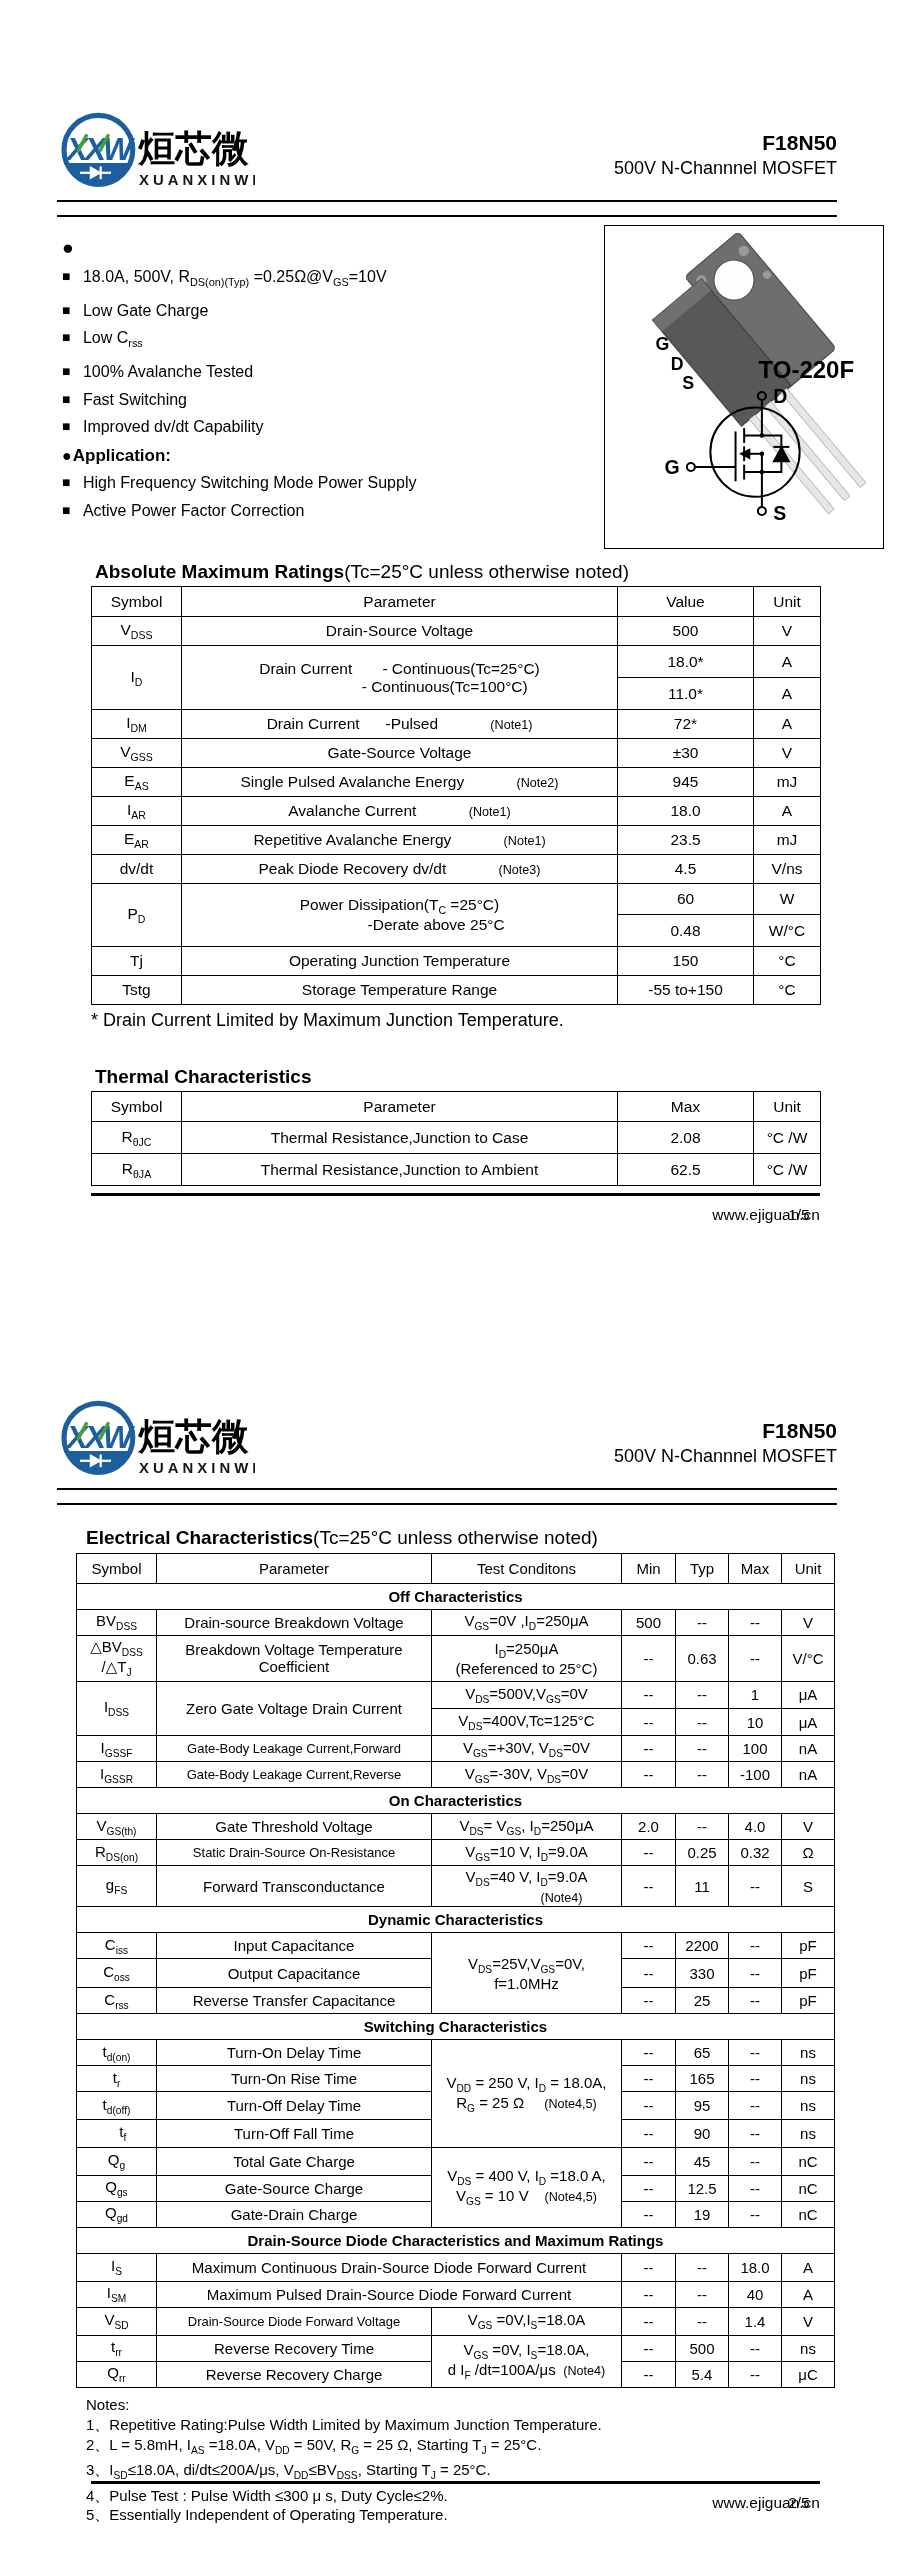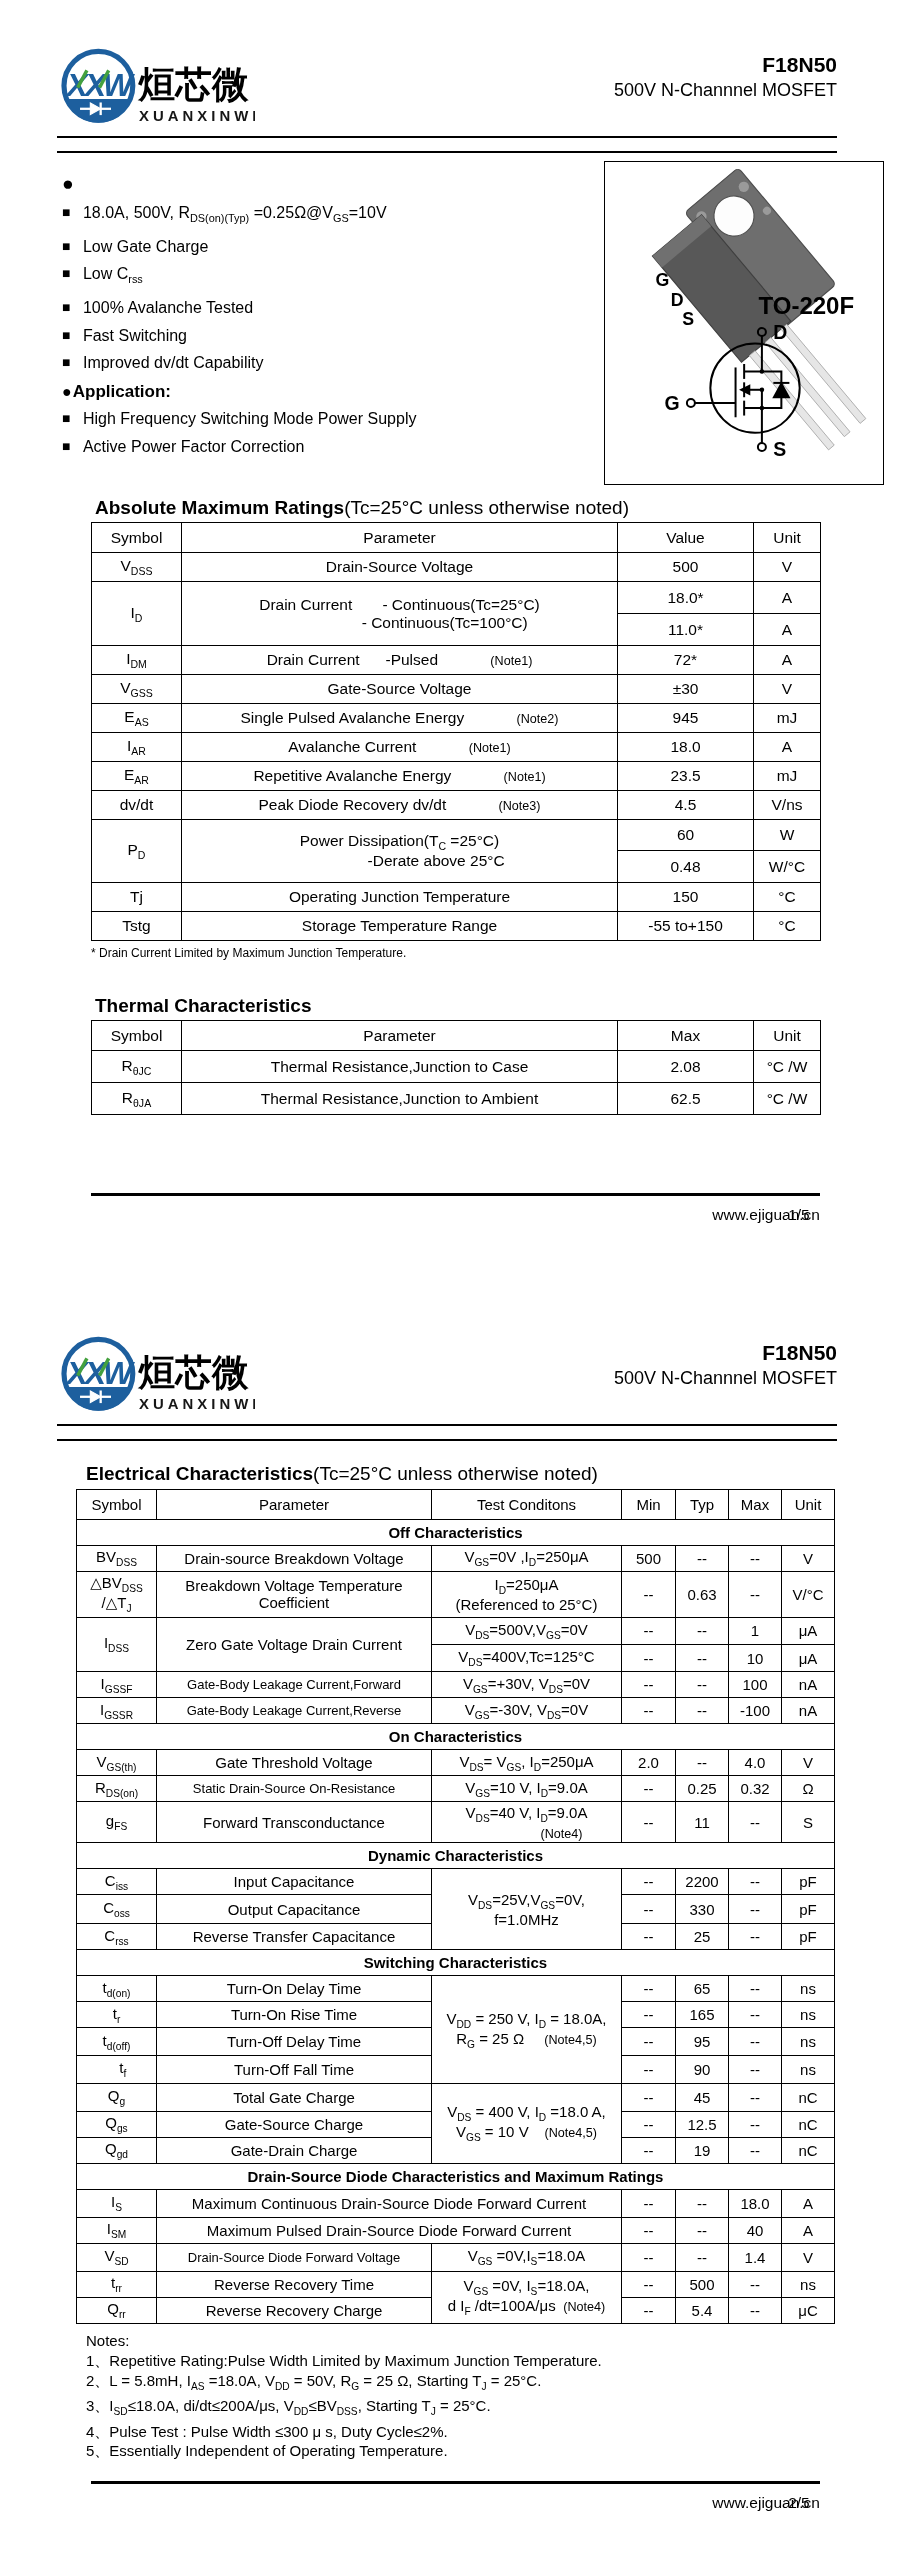--- a/index.html
+++ b/index.html
@@ -1,19 +1,19 @@
 <!DOCTYPE html>
 <html lang="en" style="font-size:9.2px"><head>
 <meta charset="utf-8">
 <style>
   html,body{margin:0;padding:0;background:#fff;}
   body{width:910px;font-family:"Liberation Sans","DejaVu Sans",sans-serif;color:#000;-webkit-font-smoothing:antialiased;}
   .page{width:910px;height:1288px;position:relative;overflow:hidden;background:#fff;}
   
-  .hdr{display:flex;justify-content:space-between;align-items:flex-start;padding:44px 73px 0 57px;height:86px;}
+  .hdr{display:flex;justify-content:space-between;align-items:center;padding:108px 73px 0 57px;height:86px;}
   .logo-svg{display:block;}
   .partblk{text-align:right;padding-top:8px;}
   .partnum{font-size:21px;font-weight:bold;line-height:1.25;}
   .partsub{font-size:18px;line-height:1.35;}
   .rule-thin{height:1.7px;background:#000;margin:6.3px 73px 0 57px;}
   .rule-thick{height:2.9px;background:#000;margin:12.6px 73px 0 57px;}
   
   .feat-row{position:relative;height:331px;margin-left:62px;}
   .dot-bullet{font-size:19.5px;line-height:19.5px;padding-top:20.6px;}
   .feat-list{margin-top:5.7px;}
@@ -36,21 +36,21 @@
   table.thermal{margin-left:91px;width:729px;}
   table.elec{margin-left:76px;width:759px;}
   table.elec th,table.elec td{font-size:15px;padding:1.7px 3.4px;}
   table.elec td{height:26px;}
   td.left{text-align:left;padding-left:8px;margin-left:45px;}
   td.small{font-size:13px;}
   table.elec td.small{font-size:13px;}
   td.sec{font-weight:bold;text-align:left;font-size:16.6px;border-top:1.7px solid #000;border-bottom:1.7px solid #000;padding-left:6.9px;}
   .pn{font-size:12.6px;margin-left:48px;}
   .pn3{font-size:12.6px;margin-left:3.4px;}
-  .footnote{margin:4.6px 0 0 91px;font-size:12px;}
+  .footnote{margin:4.6px 0 0 91px;font-size:18px;}
   
   .notes{margin:8px 0 0 86px;font-size:15px;}
   .notes-title{font-size:15px;margin-bottom:2.3px;}
   .note-item{line-height:19.5px;}
   
   .pfoot{position:absolute;left:91px;width:729px;bottom:64px;}
   .pfoot .fline{height:3.4px;background:#000;}
   .pfoot .frow{position:relative;margin-top:9.2px;font-size:15.5px;height:18.4px;}
   .pfoot .fsite{position:absolute;left:0;right:0;text-align:right;}
   .pfoot .fpage{position:absolute;right:10.3px;top:0;}

